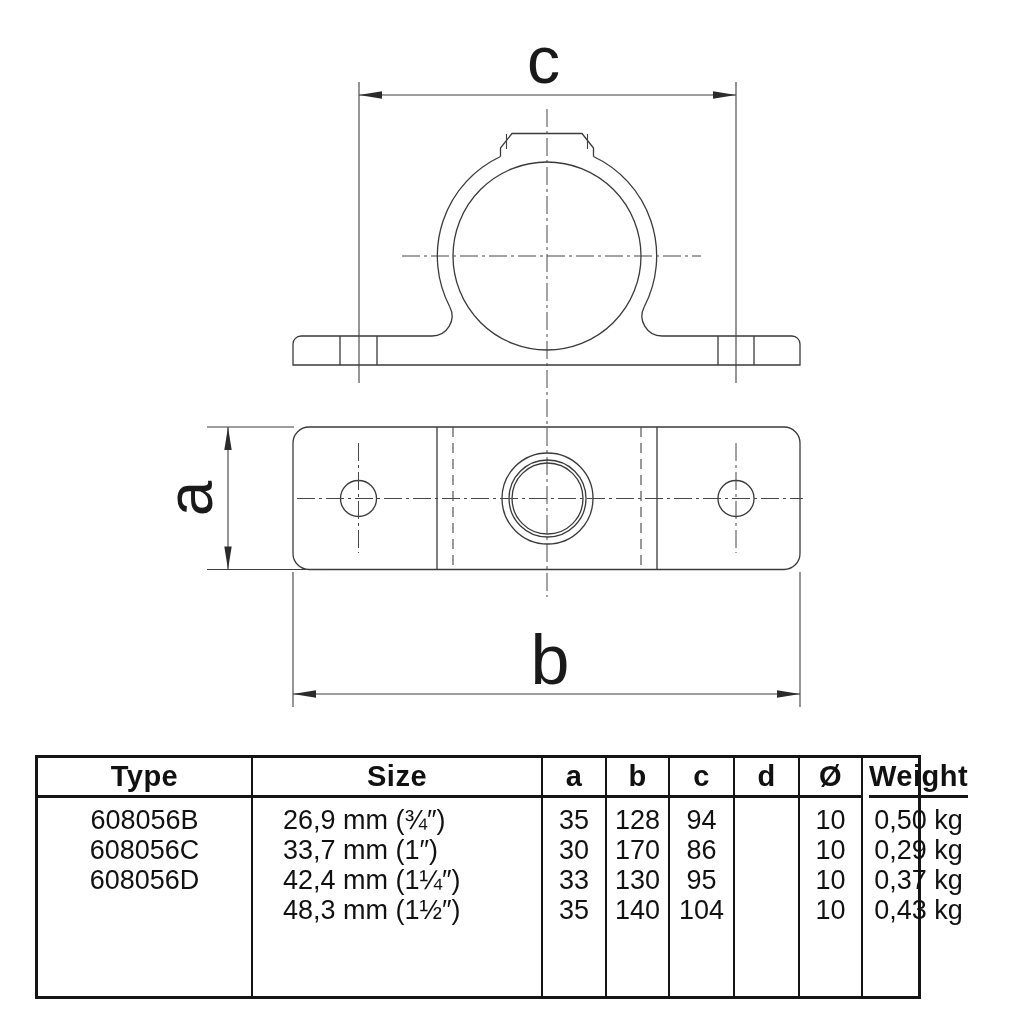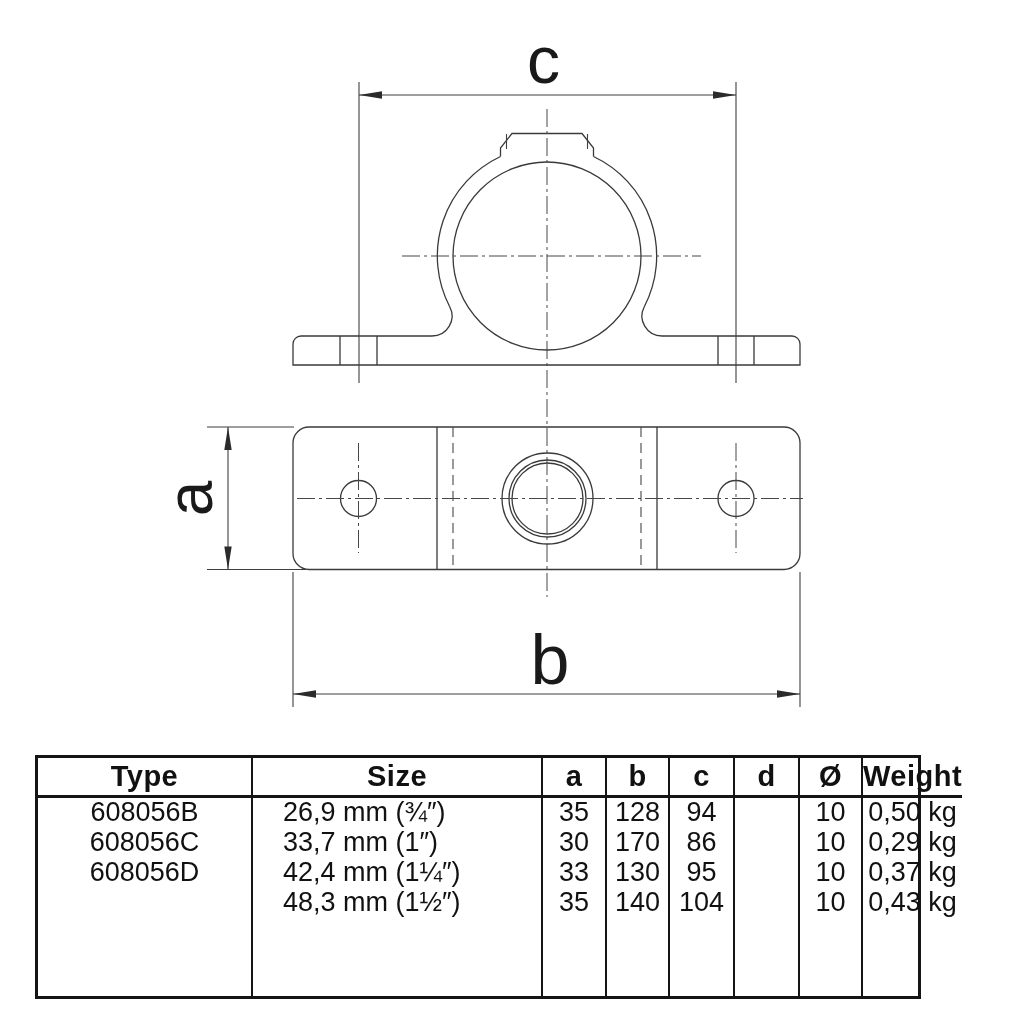--- a/index.html
+++ b/index.html
@@ -6,27 +6,27 @@
   body{width:1024px;height:1024px;font-family:"Liberation Sans",sans-serif;}
   .sheet{position:relative;width:1024px;height:1024px;background:#fff;overflow:hidden;}
   .drawing-svg{position:absolute;left:0;top:0;}
 
   
   .spec-table{
     position:absolute;left:35px;top:755px;width:886px;height:244px;
     box-sizing:border-box;border:3px solid #151515;display:flex;background:#fff;
   }
   .col{box-sizing:border-box;border-right:2px solid #151515;display:flex;flex-direction:column;flex:0 0 auto;}
-  .col.last{border-right:none;flex:1 1 auto;}
+  .col.last{border-right:none;flex:1 1 auto;margin-left:6px;}
   .th{
     height:40px;flex:0 0 auto;box-sizing:border-box;border-bottom:3px solid #151515;
     display:flex;align-items:center;justify-content:center;
     font-weight:bold;font-size:29px;color:#111;letter-spacing:0.5px;
   }
-  .cells{}
+  .cells{padding-top:8px;}
   .cell{
     height:29.8px;font-size:27px;color:#111;
     display:flex;align-items:center;justify-content:center;white-space:pre;
   }
   .col[data-align="left"] .cell{justify-content:flex-start;padding-left:30px;}
 
   
   .ln{stroke:#3a3a3a;stroke-width:1.3;fill:none;}
   .thin{stroke:#3f3f3f;stroke-width:1.1;fill:none;}
   .cl{stroke:#474747;stroke-width:1;fill:none;stroke-dasharray:18 4 3 4;}

